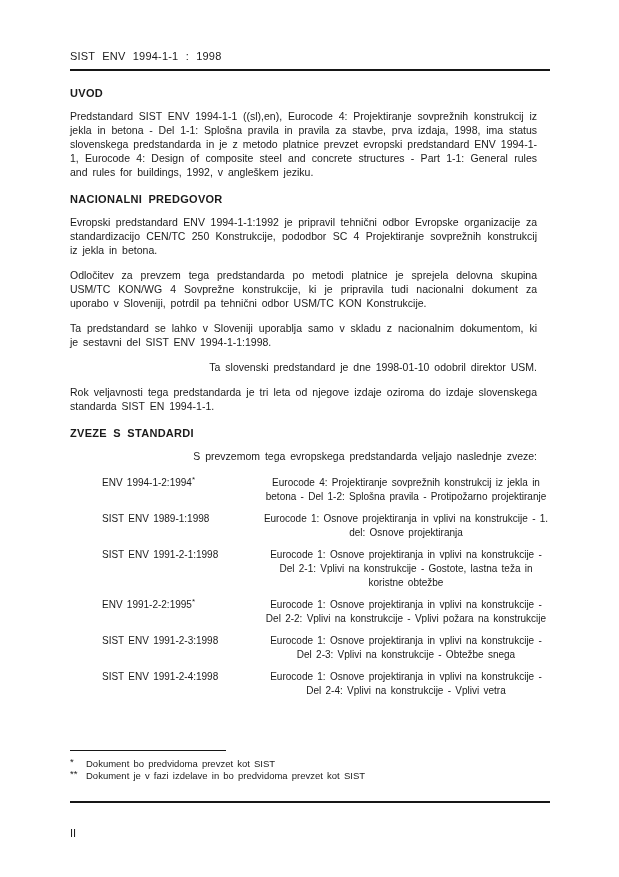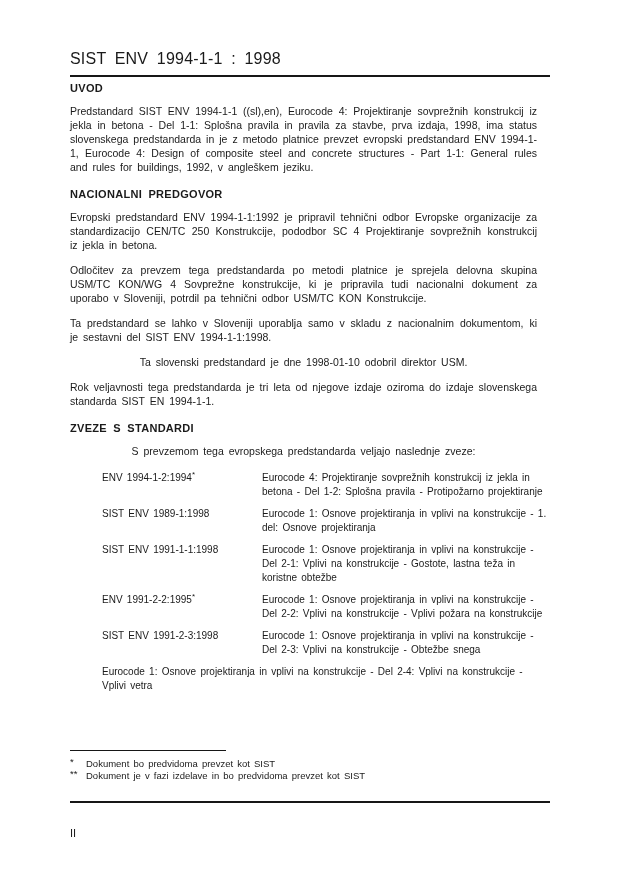--- a/index.html
+++ b/index.html
@@ -22,47 +22,47 @@
     background: #ffffff;
     overflow: hidden;
   }
   .content {
     position: absolute;
     left: 70px;
     top: 50px;
     width: 480px;
   }
   .doc-header-text {
-    font-size: 16px;
+    font-size: 11px;
     letter-spacing: 0.2px;
     word-spacing: 4px;
   }
   .doc-header-rule {
     border-bottom: 2px solid #161616;
     margin-top: 7px;
   }
   h2.sec-heading {
     font-size: 11px;
     font-weight: bold;
     letter-spacing: 0.3px;
     word-spacing: 3px;
     margin: 14px 0 10px 0;
   }
   h2.sec-heading.first {
-    margin-top: 5px;
+    margin-top: 16px;
   }
   p.body-para {
     font-size: 10.5px;
     line-height: 14px;
     margin: 0 13px 11px 0;
     text-align: justify;
     word-spacing: 2px;
   }
   p.body-para.no-justify {
-    text-align: center;
+    text-align: right;
   }
   .std-list {
     margin-top: 13px;
   }
   .std-row {
     display: flex;
     margin-bottom: 8px;
     font-size: 10px;
     line-height: 14px;
     word-spacing: 1.5px;
@@ -71,20 +71,21 @@
   .std-code {
     flex: 0 0 160px;
     width: 160px;
   }
   .std-code sup {
     font-size: 8px;
     line-height: 0;
   }
   .std-desc {
     flex: 1 1 auto;
+    text-align: center;
   }
   .footnotes {
     position: absolute;
     left: 70px;
     top: 750px;
     width: 480px;
   }
   .fn-rule {
     width: 156px;
     border-top: 1.5px solid #161616;
@@ -144,32 +145,33 @@
     <div class="std-list">
       <div class="std-row">
         <div class="std-code"><span>ENV 1994-1-2:1994</span><sup>*</sup></div>
         <div class="std-desc">Eurocode 4: Projektiranje sovprežnih konstrukcij iz jekla in betona - Del 1-2: Splošna pravila - Protipožarno projektiranje</div>
       </div>
       <div class="std-row">
         <div class="std-code"><span>SIST ENV 1989-1:1998</span><sup></sup></div>
         <div class="std-desc">Eurocode 1: Osnove projektiranja in vplivi na konstrukcije - 1. del: Osnove projektiranja</div>
       </div>
       <div class="std-row">
-        <div class="std-code"><span>SIST ENV 1991-1-1:1998</span><sup></sup></div>
+        <div class="std-code"><span>SIST ENV 1991-2-1:1998</span><sup></sup></div>
         <div class="std-desc">Eurocode 1: Osnove projektiranja in vplivi na konstrukcije - Del 2-1: Vplivi na konstrukcije - Gostote, lastna teža in koristne obtežbe</div>
       </div>
       <div class="std-row">
         <div class="std-code"><span>ENV 1991-2-2:1995</span><sup>*</sup></div>
         <div class="std-desc">Eurocode 1: Osnove projektiranja in vplivi na konstrukcije - Del 2-2: Vplivi na konstrukcije - Vplivi požara na konstrukcije</div>
       </div>
       <div class="std-row">
         <div class="std-code"><span>SIST ENV 1991-2-3:1998</span><sup></sup></div>
         <div class="std-desc">Eurocode 1: Osnove projektiranja in vplivi na konstrukcije - Del 2-3: Vplivi na konstrukcije - Obtežbe snega</div>
       </div>
       <div class="std-row">
+        <div class="std-code"><span>SIST ENV 1991-2-4:1998</span><sup></sup></div>
         <div class="std-desc">Eurocode 1: Osnove projektiranja in vplivi na konstrukcije - Del 2-4: Vplivi na konstrukcije - Vplivi vetra</div>
       </div>
     </div>
 
   </div>
 
   <div class="footnotes">
     <div class="fn-rule"></div>
     <div class="fn-row">
       <span class="fn-marker">*</span>

